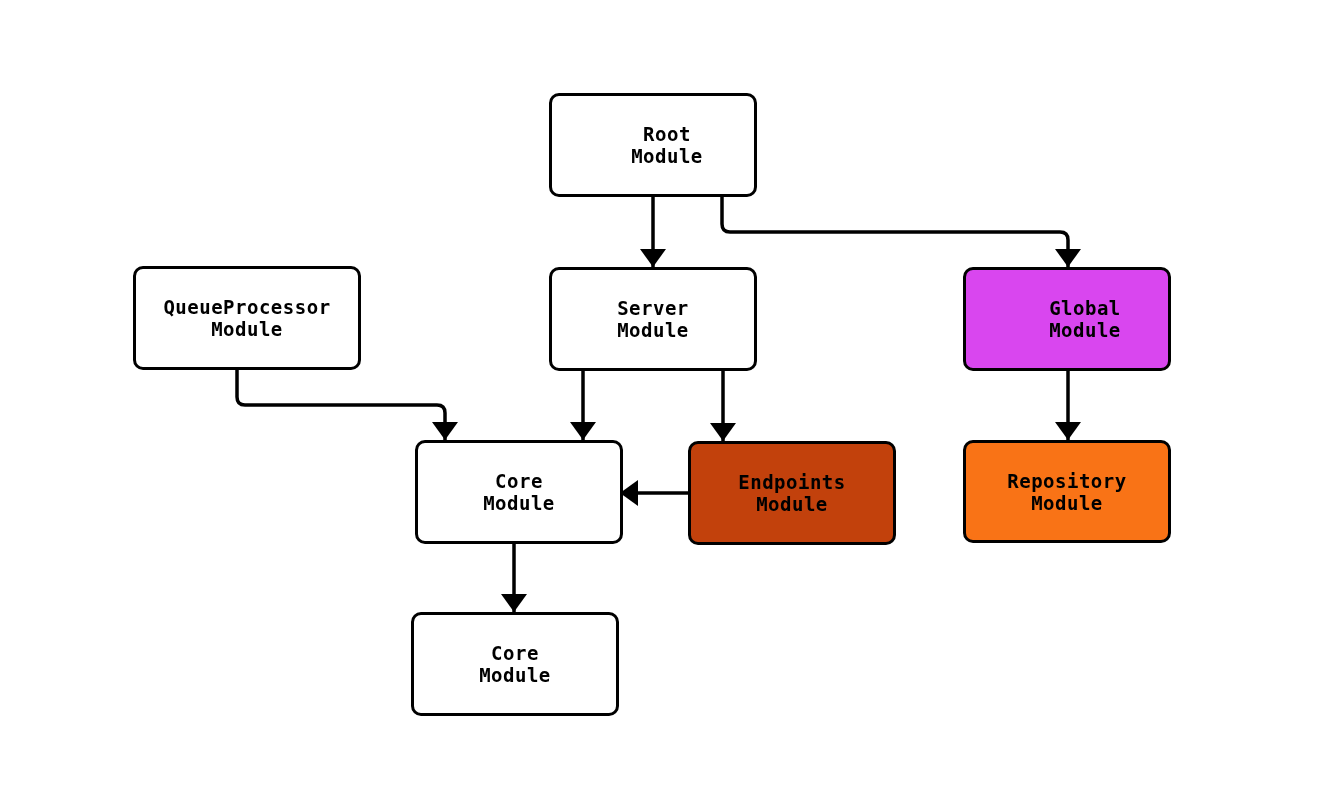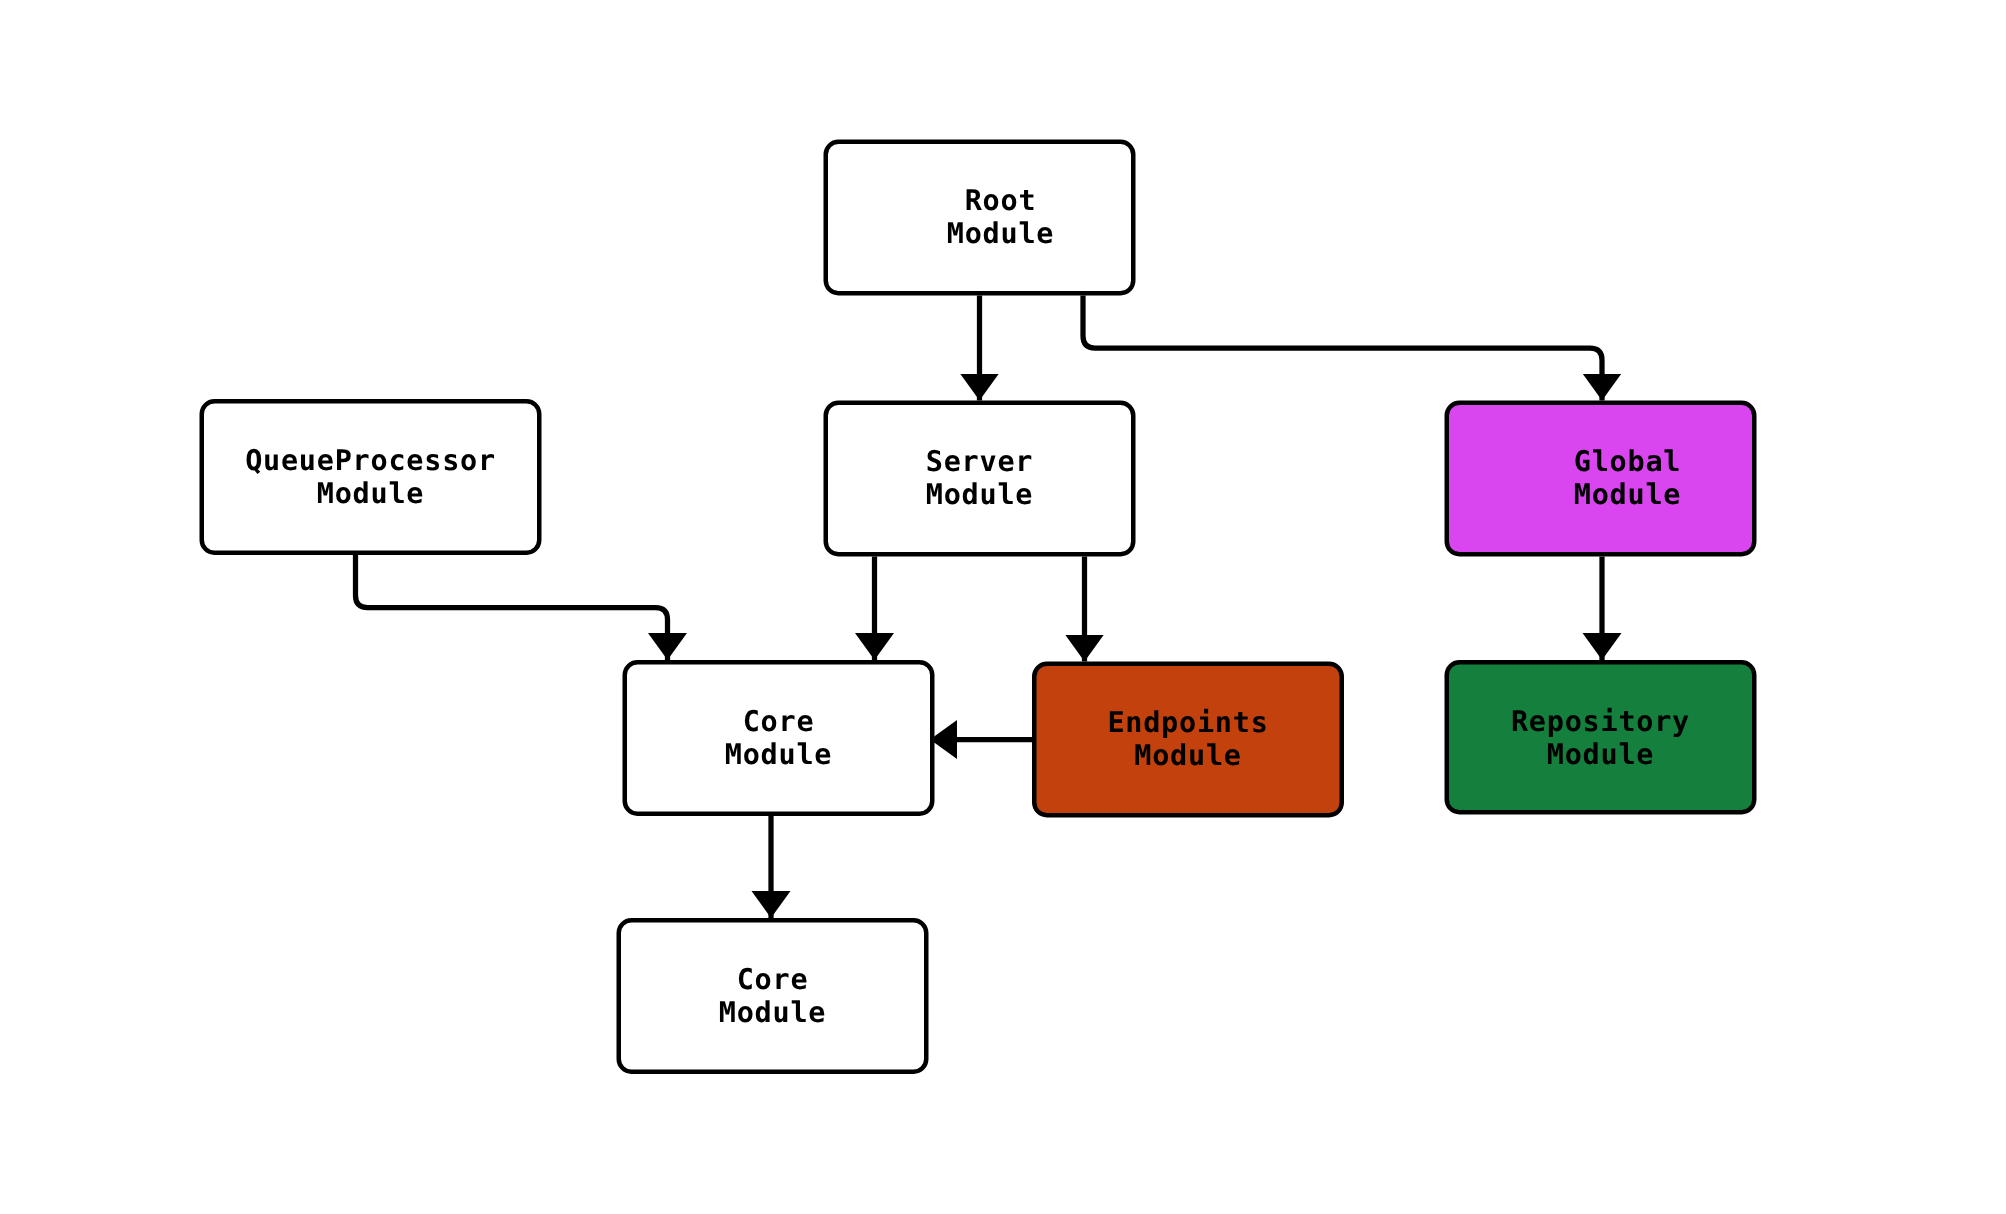--- a/index.html
+++ b/index.html
@@ -86,21 +86,21 @@
 Module</span>
       </div>
       <div class="node" style="left: 415px; top: 440px; width: 208px; height: 104px; border-color: rgb(0, 0, 0); background: rgb(255, 255, 255);">
         <span class="node-label" style="color: rgb(0, 0, 0);">Core
 Module</span>
       </div>
       <div class="node" style="left: 688px; top: 441px; width: 208px; height: 104px; border-color: rgb(0, 0, 0); background: #c2410c;">
         <span class="node-label" style="color: rgb(0, 0, 0);">Endpoints
 Module</span>
       </div>
-      <div class="node" style="left: 963px; top: 440px; width: 208px; height: 103px; border-color: rgb(0, 0, 0); background: #15803d;">
+      <div class="node" style="left: 963px; top: 440px; width: 208px; height: 103px; border-color: rgb(0, 0, 0); background: #f97316;">
         <span class="node-label" style="color: rgb(0, 0, 0);">Repository
 Module</span>
       </div>
       <div class="node" style="left: 411px; top: 612px; width: 208px; height: 104px; border-color: rgb(0, 0, 0); background: rgb(255, 255, 255);">
         <span class="node-label" style="color: rgb(0, 0, 0);">Core
 Module</span>
       </div>
     </div>
 </div>
 

